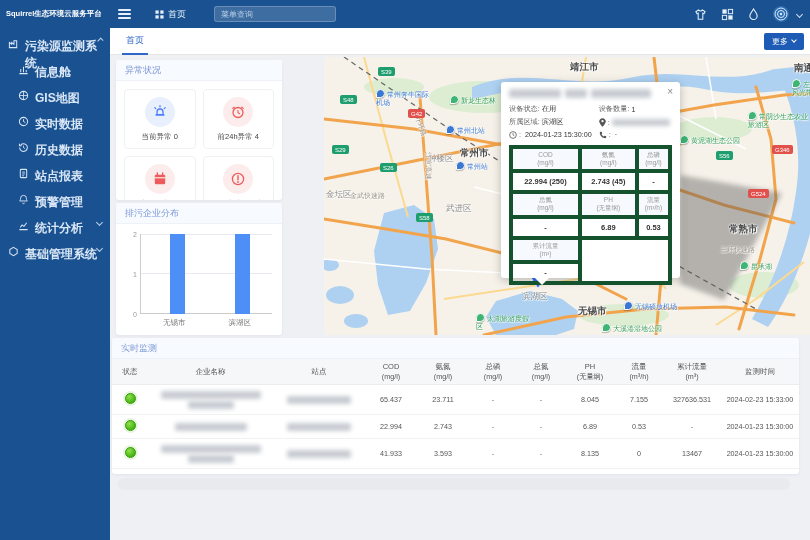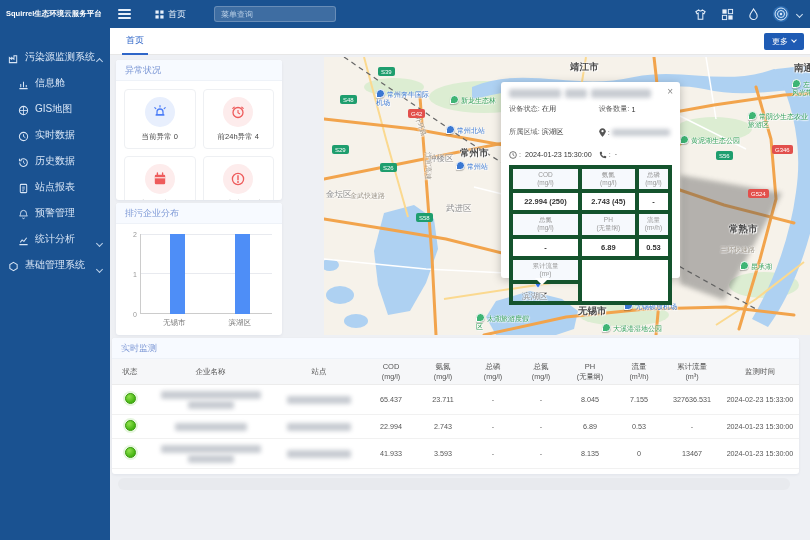--- a/index.html
+++ b/index.html
@@ -4,21 +4,21 @@
 <style>
   * { box-sizing: border-box; margin: 0; padding: 0; }
   html,body { width:810px; height:540px; }
   body { font-family:"Liberation Sans","DejaVu Sans",sans-serif; background:#eef0f4; }
   .page { position:relative; width:810px; height:540px; overflow:hidden; background:#eef0f4; }
 
   
   .sidebar { position:absolute; left:0; top:0; width:110px; height:540px; background:#1a5291; z-index:30; }
   .side-title { height:28px; display:flex; align-items:center; padding:0 6px; color:#fff; font-size:7.5px; font-weight:bold; white-space:nowrap; }
   .menu { margin-top:10px; }
-  .menu-item { display:flex; align-items:flex-end; height:26px; padding:0 8px; color:#d9e6f6; font-size:10px; cursor:pointer; }
+  .menu-item { display:flex; align-items:flex-start; height:26px; padding:0 8px; color:#d9e6f6; font-size:12px; cursor:pointer;font-weight:bold; }
   .menu-item.sub { padding-left:18px; }
   .menu-item .micon { width:11px; height:11px; margin-right:6px; flex:none; display:flex; align-items:center; }
   .menu-item .chev { margin-left:auto; width:5px; height:5px; border-right:1px solid #bcd2ea; border-bottom:1px solid #bcd2ea; }
   .chev.up { transform:rotate(-135deg); }
   .chev.down { transform:rotate(45deg); }
 
   
   .topbar { position:absolute; left:110px; top:0; width:700px; height:28px; background:#1a5291; display:flex; align-items:center; z-index:25; }
   .hamburger { width:13px; margin-left:8px; cursor:pointer; }
   .hamburger span { display:block; height:1.6px; background:#e8f1fb; margin:2.2px 0; border-radius:1px; }
@@ -80,21 +80,21 @@
   .shield { position:absolute; font-size:6px; color:#fff; padding:0.5px 3px; border-radius:2px; z-index:3; line-height:1.4; }
   .shield.green { background:#1e9e6e; }
   .shield.red { background:#e2504c; }
   .pin { position:absolute; left:206px; top:210px; z-index:6; }
 
   
   .popup { position:absolute; left:177px; top:25px; width:179px; height:196px; background:#fff; border-radius:3px; box-shadow:0 2px 10px rgba(0,0,0,.25); z-index:10; padding:7px 8px; }
   .popup::after { content:''; position:absolute; left:34px; bottom:-7px; border:7px solid transparent; border-top-color:#fff; border-bottom:0; }
   .pop-close { position:absolute; right:7px; top:4px; font-size:10px; color:#888; cursor:pointer; }
   .pop-title { display:flex; gap:4px; margin-bottom:6px; }
-  .pop-info { display:grid; grid-template-columns:55% 45%; row-gap:13px; font-size:7.2px; color:#666; margin-bottom:6px; }
+  .pop-info { display:grid; grid-template-columns:55% 45%; row-gap:3px; font-size:7.2px; color:#666; margin-bottom:6px; }
   .pop-info .cell { display:flex; align-items:center; white-space:nowrap; }
   .pop-info .val { color:#333; margin-left:2px; }
   .pico { margin-right:2px; display:inline-flex; }
   .pop-table { width:100%; border-collapse:collapse; }
   .pop-table td { border:4px solid #14532d; text-align:center; }
   .pop-table td.h { background:#f6f9fd; font-size:6.5px; color:#999; padding:2px 1px; line-height:1.25; }
   .pop-table td.v { font-size:7.5px; font-weight:bold; color:#333; padding:4px 1px; }
   .pop-table td.empty { background:#fff; }
 
   

